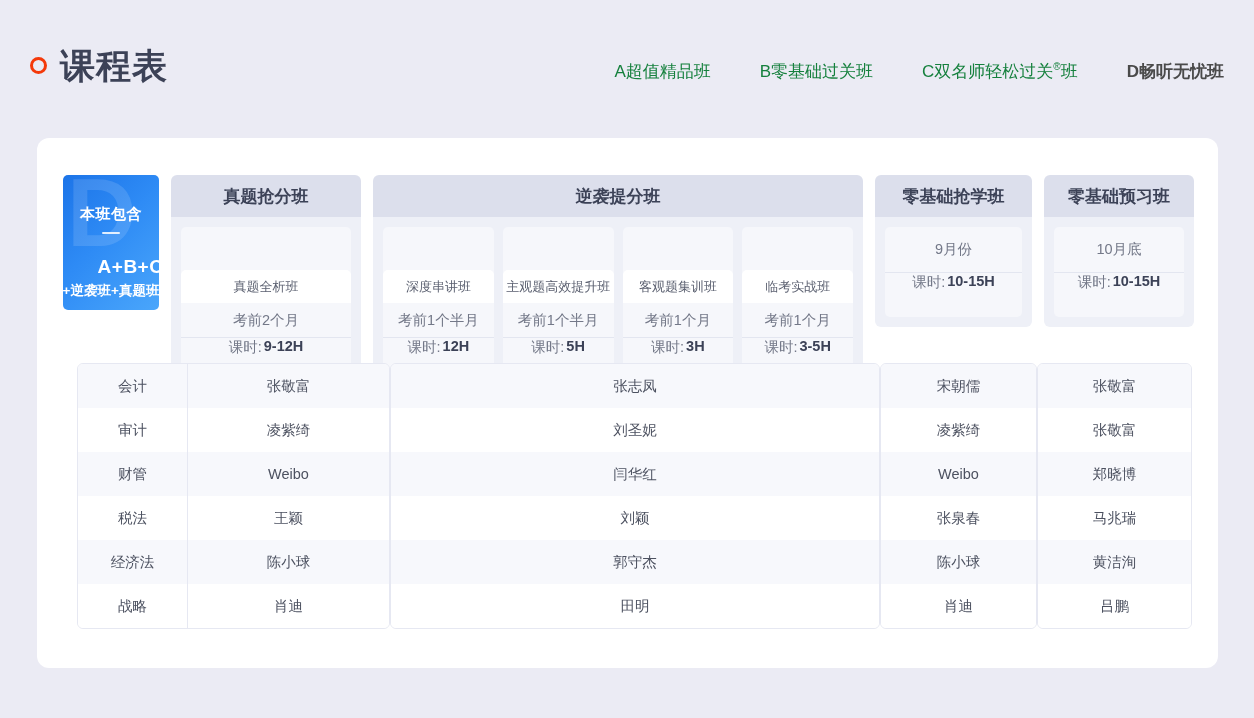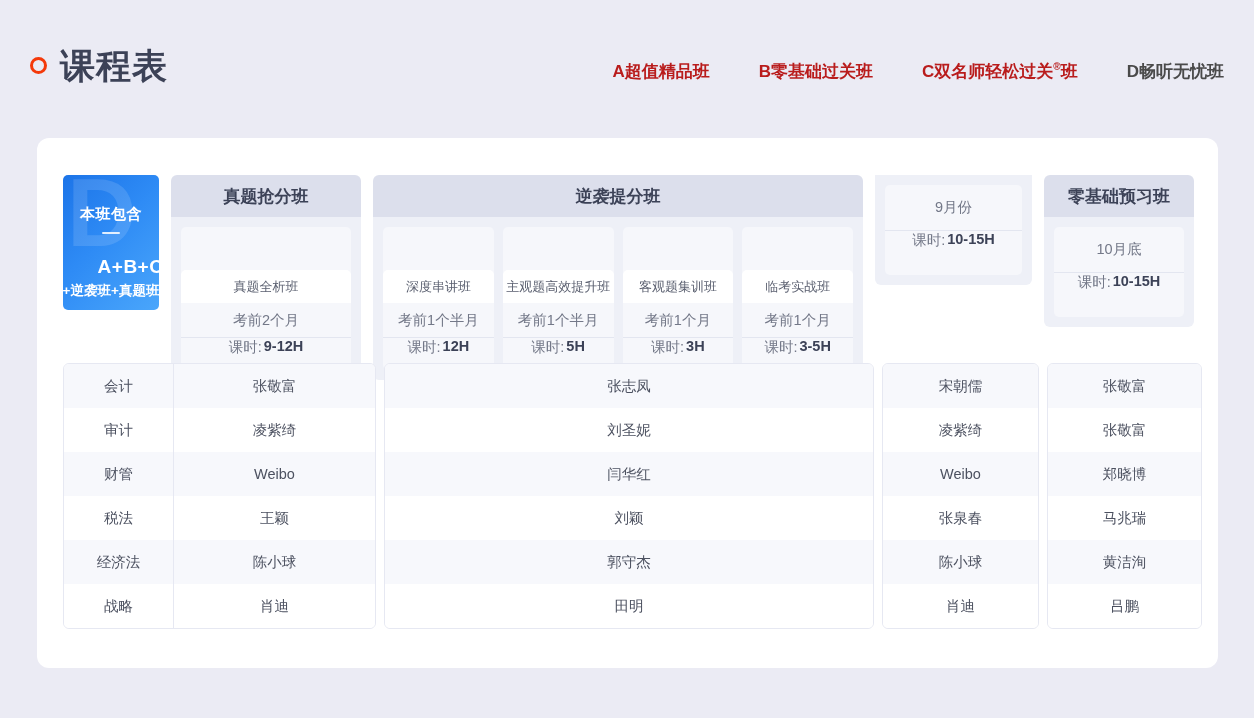--- a/index.html
+++ b/index.html
@@ -25,21 +25,21 @@
   }
   .brand-title {
     font-size: 35px; font-weight: bold; color: #3c4257;
     letter-spacing: 1px; line-height: 1;
   }
   .nav {
     position: absolute; right: 30px; top: 60px;
     display: flex; align-items: baseline; gap: 49px;
   }
   .nav-item {
-    font-size: 17px; color: #b91c1c; white-space: nowrap; cursor: pointer; font-weight: bold;
+    font-size: 17px; color: #15803d; white-space: nowrap; cursor: pointer;
   }
   .nav-item sup { font-size: 10px; vertical-align: super; }
   .nav-item.active { color: #4a4a4a; font-weight: bold; }
 
   
   .card {
     position: absolute; left: 37px; top: 138px;
     width: 1181px; height: 530px;
     background: #ffffff; border-radius: 12px;
   }
@@ -115,22 +115,22 @@
 
   
   .g1 { width: 190px; }
   .g1 .subcard { width: 155px; }
   .g2 { width: 490px; }
   .g3 { width: 157px; }
   .g4 { width: 150px; }
 
   
   .tablerow {
-    position: absolute; left: 26px; top: 225px;
-    display: flex; align-items: flex-start; gap: 8px;
+    position: absolute; left: 40px; top: 225px;
+    display: flex; align-items: flex-start; gap: 0;
   }
   .tbl {
     border: 1px solid #e6e8f2; border-radius: 6px;
     overflow: hidden; background: #ffffff;
   }
   .t1 { width: 313px; }
   .t2 { width: 490px; }
   .t3 { width: 157px; }
   .t4 { width: 155px; }
   .trow { display: flex; height: 44px; }
@@ -219,20 +219,21 @@
             <div class="sc-time">考前1个月</div>
             <div class="sc-hours">
                 <span>课时:</span>
                 <b>3-5H</b>
               </div>
           </div>
         </div>
       </div>
 
       <div class="group g3">
+        <div class="group-head">零基础抢学班</div>
         <div class="group-body">
           <div class="subcard">
             <div class="sc-time" style="height:45px">9月份</div>
             <div class="sc-hours" style="height:45px">
                 <span>课时:</span>
                 <b>10-15H</b>
               </div>
           </div>
         </div>
       </div>

